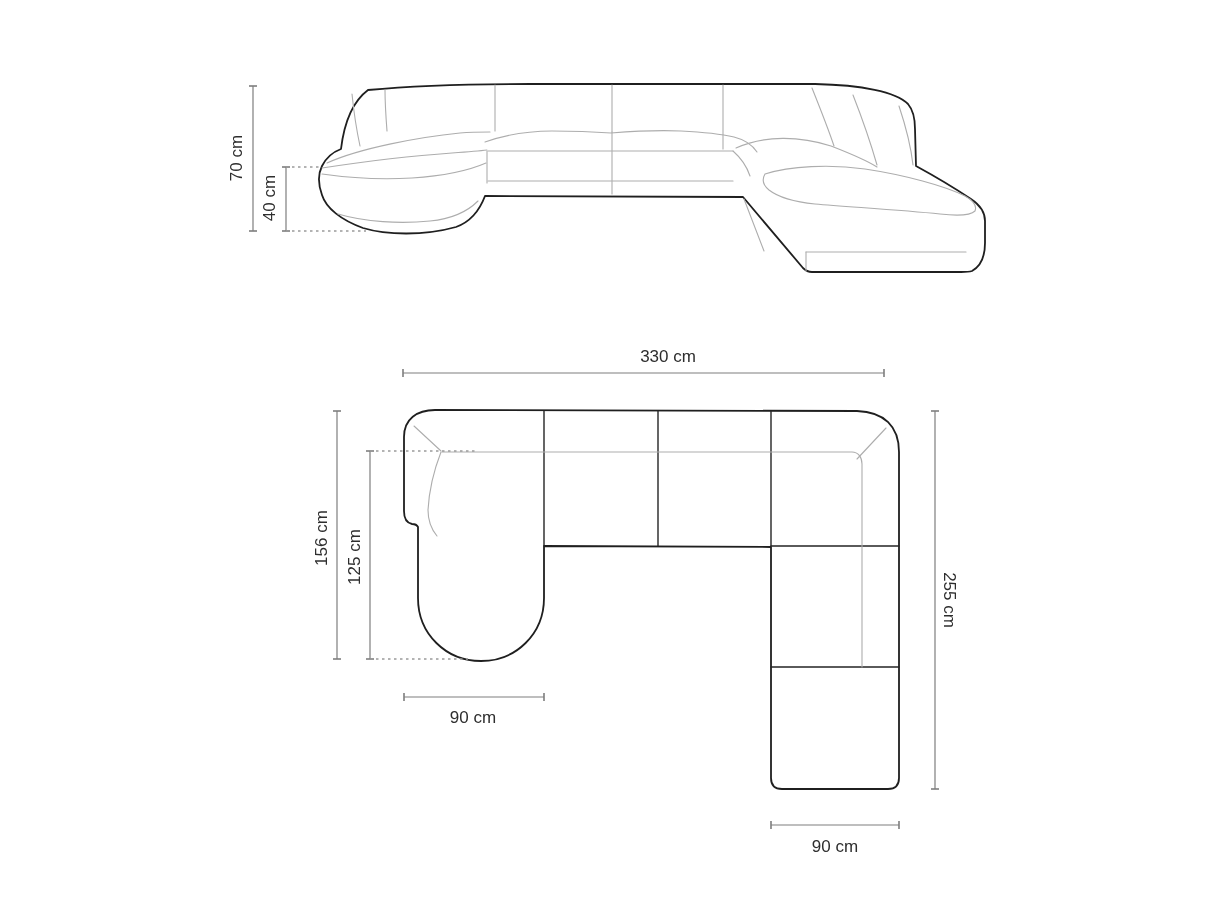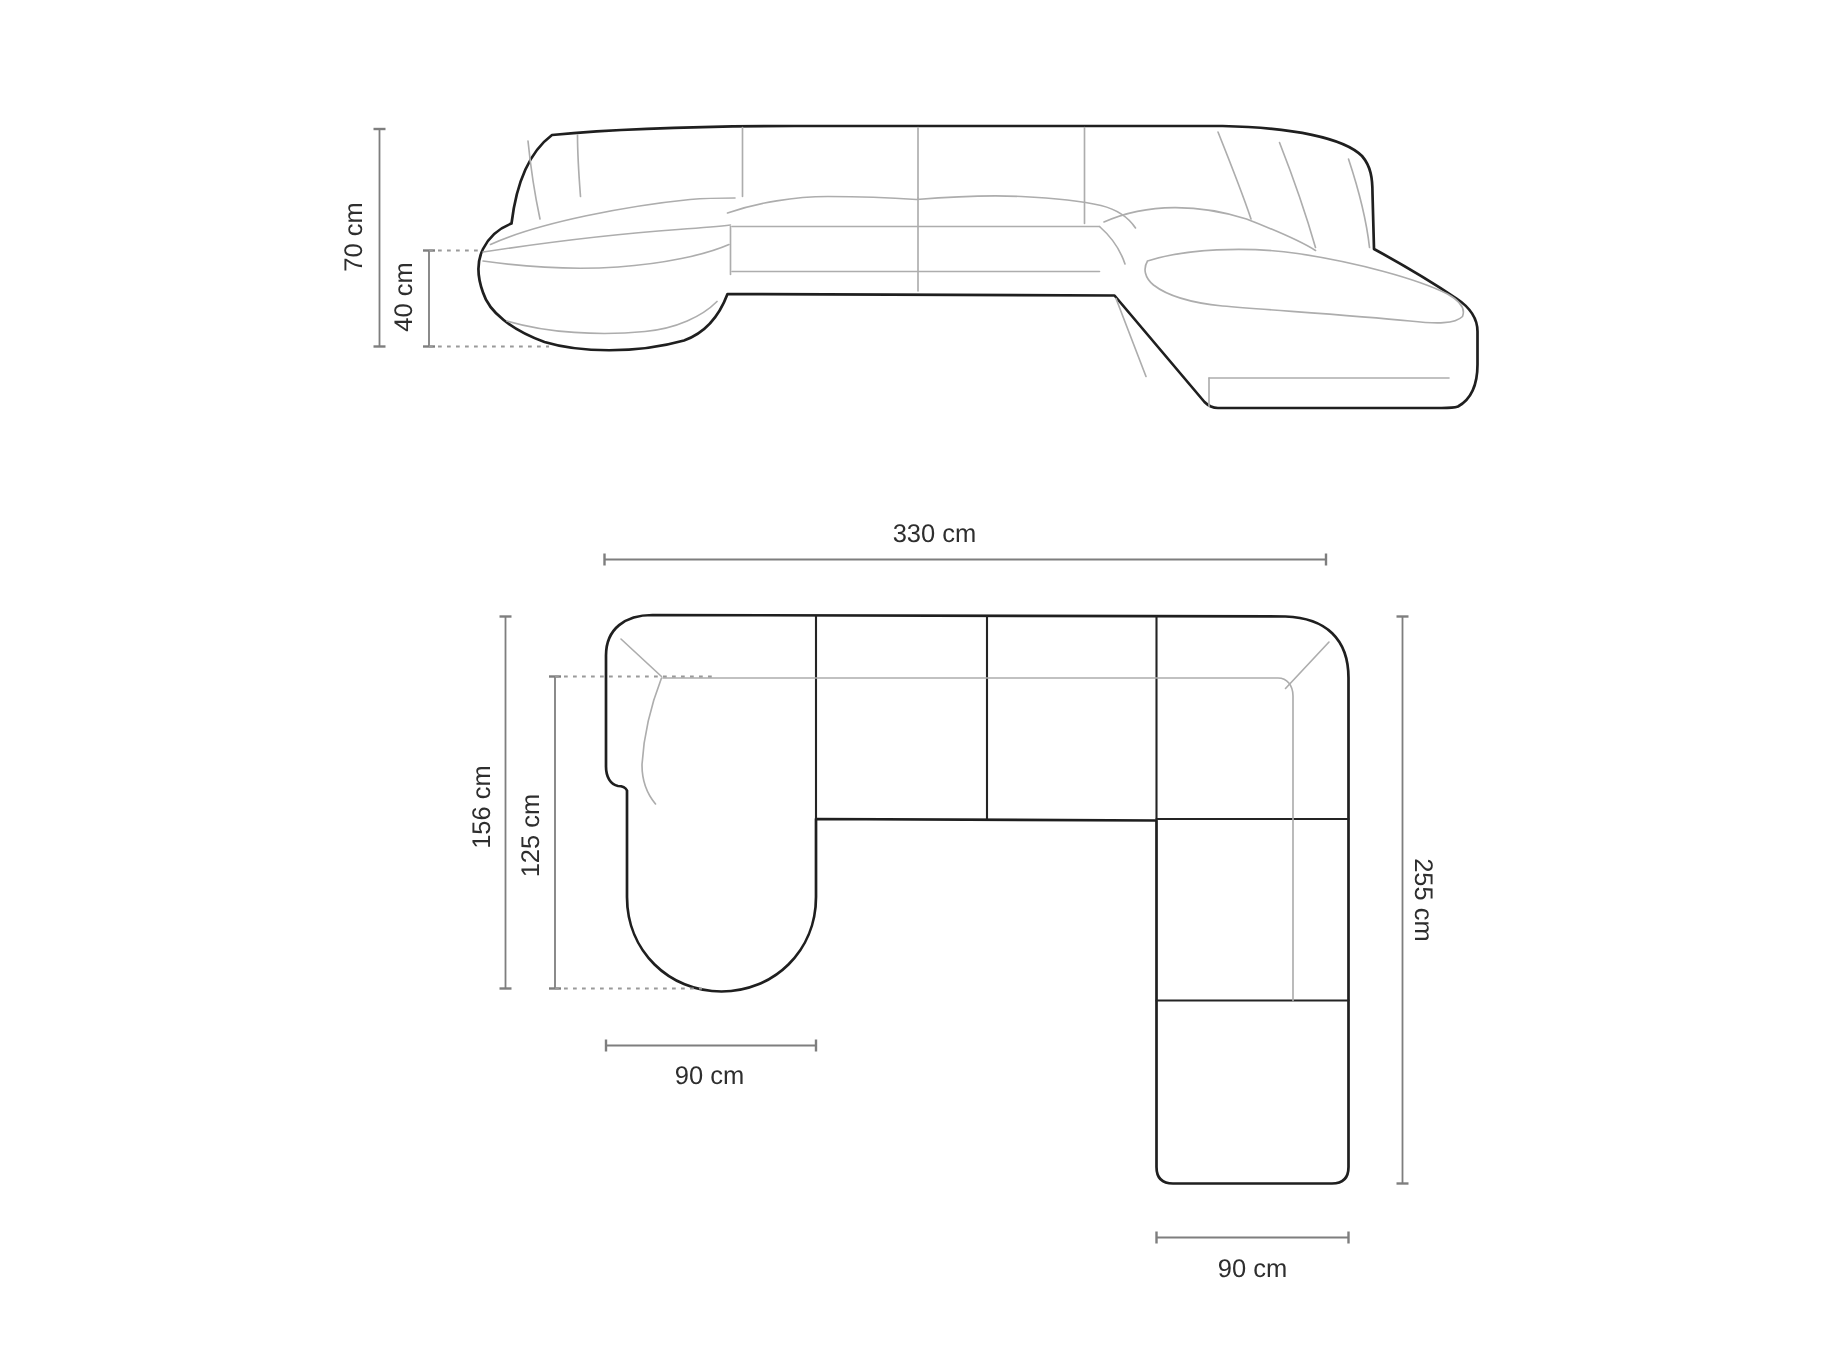--- a/index.html
+++ b/index.html
@@ -120,19 +120,19 @@
       <g>
         <path class="dim" d="M771,825 L899,825"></path>
         <path class="tick" d="M771,821 L771,829"></path>
         <path class="tick" d="M899,821 L899,829"></path>
       </g>
     </g>
   </svg>
 
   <div class="dim-label ccw" style="left:236px;top:158px;">70 cm</div>
   <div class="dim-label ccw" style="left:269px;top:198px;">40 cm</div>
-  <div class="dim-label" style="left:623px;top:356px;">330 cm</div>
+  <div class="dim-label" style="left:668px;top:356px;">330 cm</div>
   <div class="dim-label ccw" style="left:321px;top:538px;">156 cm</div>
   <div class="dim-label ccw" style="left:354px;top:557px;">125 cm</div>
   <div class="dim-label" style="left:473px;top:717px;">90 cm</div>
   <div class="dim-label cw" style="left:949px;top:600px;">255 cm</div>
   <div class="dim-label" style="left:835px;top:846px;">90 cm</div>
 </div>
 
 </body></html>

